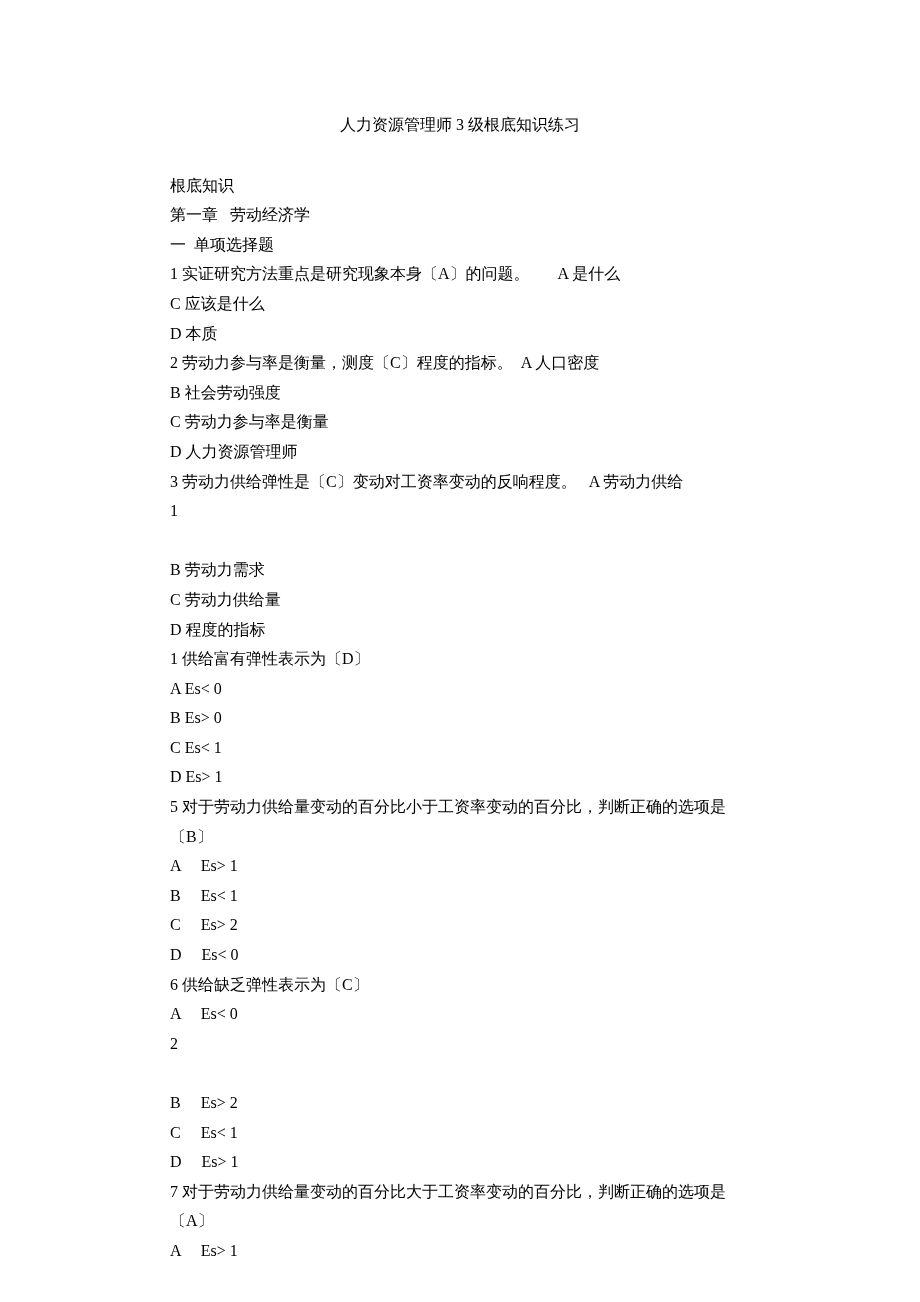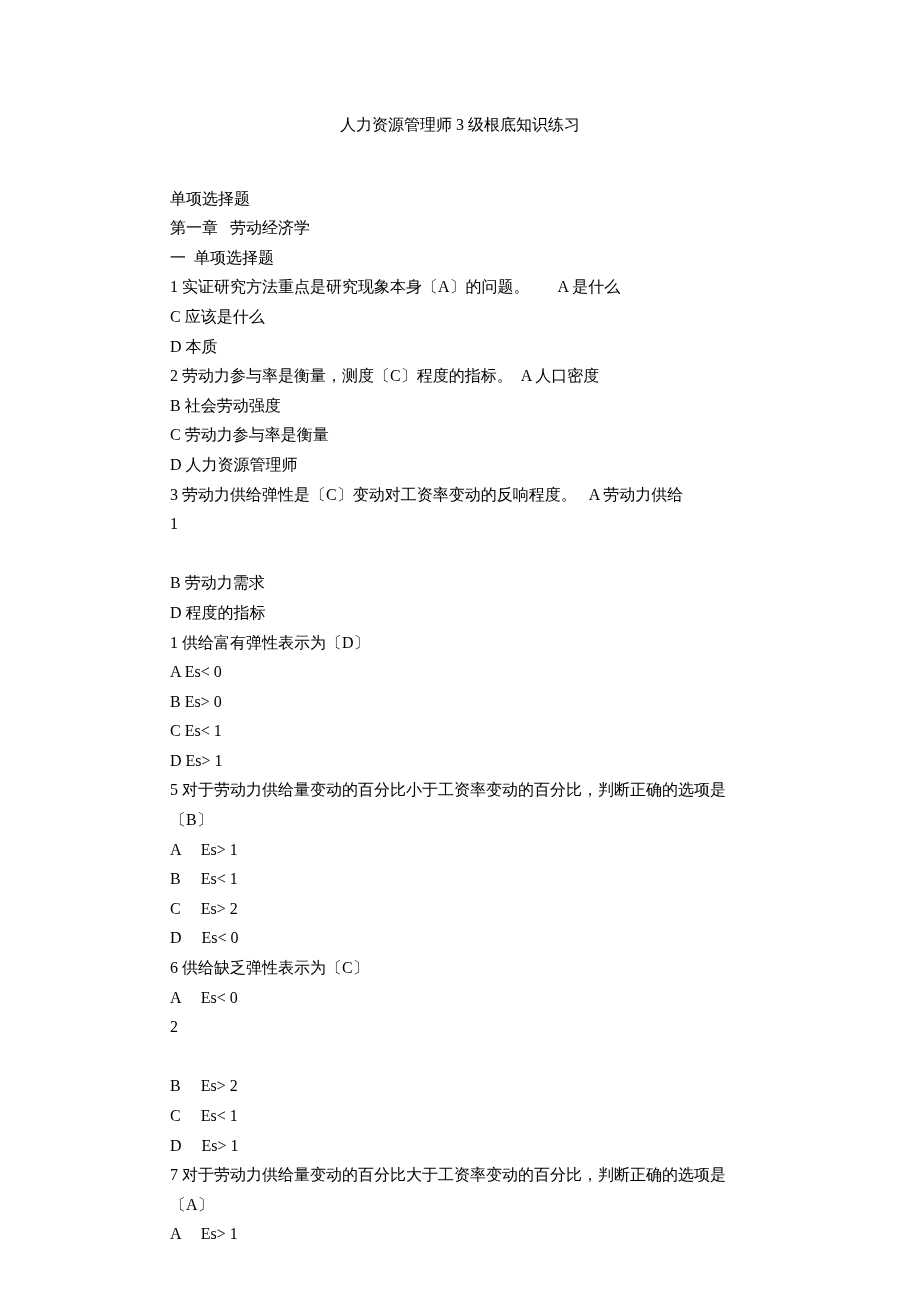--- a/index.html
+++ b/index.html
@@ -9,52 +9,53 @@
       color: #000;
       background: #fff;
       margin: 0;
       padding: 110px 170px 80px 170px;
       width: 920px;
       box-sizing: border-box;
     }
     .title {
       text-align: center;
       font-size: 16px;
-      margin-bottom: 44px;
+      margin-bottom: 31px;
     }
     .content {
       text-align: left;
     }
     p {
       margin: 0;
       white-space: pre-wrap;
     }
     .spacer {
       height: 1.85em;
     }
   </style>
 </head>
 <body>
 
 <div class="title">人力资源管理师 3 级根底知识练习</div>
 <div class="content" id="body-content">
-    <p>单项选择题</p>
+    <p>根底知识</p>
     <p>第一章   劳动经济学</p>
     <p>一  单项选择题</p>
     <p>1 实证研究方法重点是研究现象本身〔A〕的问题。       A 是什么</p>
     <p>C 应该是什么</p>
     <p>D 本质</p>
     <p>2 劳动力参与率是衡量，测度〔C〕程度的指标。  A 人口密度</p>
     <p>B 社会劳动强度</p>
     <p>C 劳动力参与率是衡量</p>
     <p>D 人力资源管理师</p>
     <p>3 劳动力供给弹性是〔C〕变动对工资率变动的反响程度。   A 劳动力供给</p>
     <p>1</p>
     <div class="spacer"></div>
     <p>B 劳动力需求</p>
+    <p>C 劳动力供给量</p>
     <p>D 程度的指标</p>
     <p>1 供给富有弹性表示为〔D〕</p>
     <p>A Es&lt; 0</p>
     <p>B Es&gt; 0</p>
     <p>C Es&lt; 1</p>
     <p>D Es&gt; 1</p>
     <p>5 对于劳动力供给量变动的百分比小于工资率变动的百分比，判断正确的选项是〔B〕</p>
     <p>A     Es&gt; 1</p>
     <p>B     Es&lt; 1</p>
     <p>C     Es&gt; 2</p>

